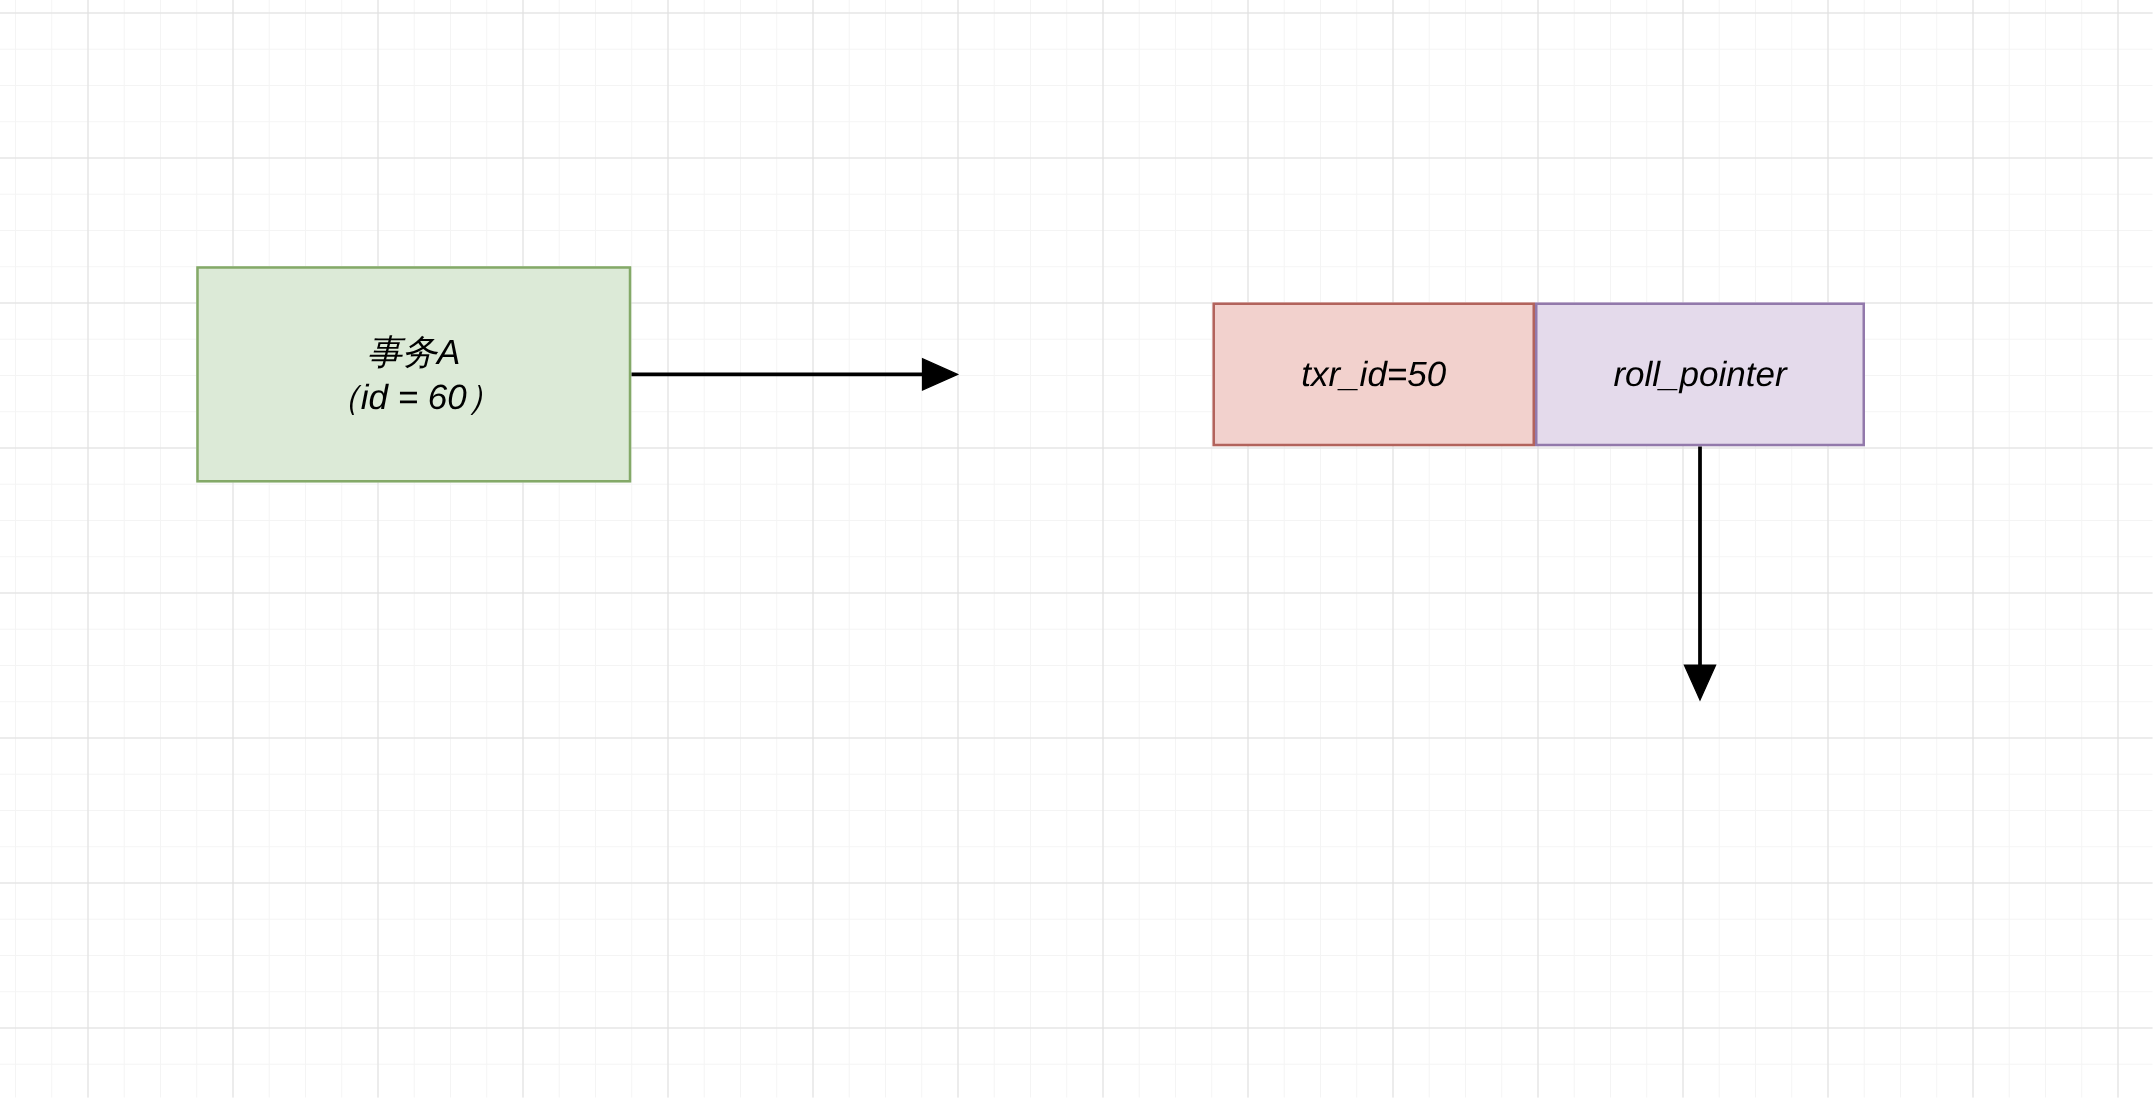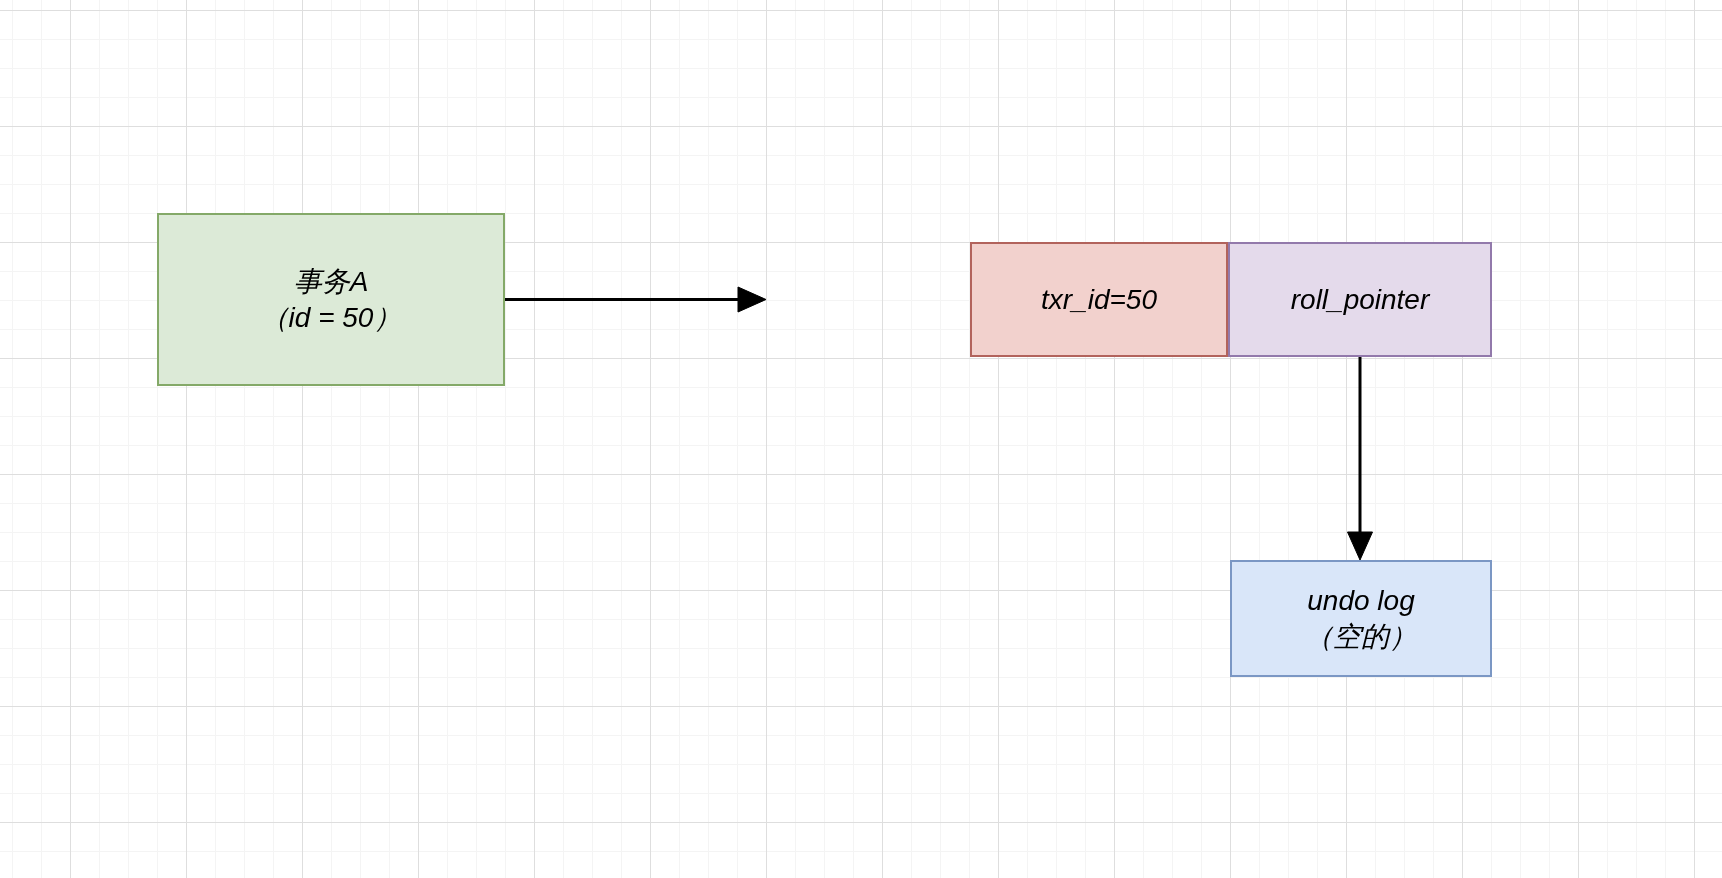--- a/index.html
+++ b/index.html
@@ -67,30 +67,26 @@
       <polygon points="766,299.5 738,287 738,312" fill="#000000" stroke="#000000" stroke-width="1"></polygon>
     </g>
     <g>
       <line x1="1360" y1="357" x2="1360" y2="534" stroke="#000000" stroke-width="3"></line>
       <polygon points="1360,560 1347.5,532 1372.5,532" fill="#000000" stroke="#000000" stroke-width="1"></polygon>
     </g>
   </svg>
 
   <div class="node" style="left: 157px; top: 213px; width: 348px; height: 173px; background-color: rgb(220, 234, 215); border-color: rgb(132, 169, 104);">
     <div class="label-line">事务A</div>
-    <div class="label-line">（id = 50）</div>
+    <div class="label-line">（id = 60）</div>
   </div>
 
 
   <div class="node" style="left: 970px; top: 242px; width: 258px; height: 115px; background-color: rgb(242, 209, 205); border-color: rgb(178, 99, 92);">
     <div class="label-line">txr_id=50</div>
   </div>
 
   <div class="node" style="left: 1228px; top: 242px; width: 264px; height: 115px; background-color: rgb(228, 218, 235); border-color: rgb(146, 121, 171);">
     <div class="label-line">roll_pointer</div>
   </div>
 
-  <div class="node" style="left: 1230px; top: 560px; width: 262px; height: 117px; background-color: rgb(217, 230, 249); border-color: rgb(123, 151, 196);">
-    <div class="label-line">undo log</div>
-    <div class="label-line">（空的）</div>
-  </div>
 
 </div>
 
 </body></html>

